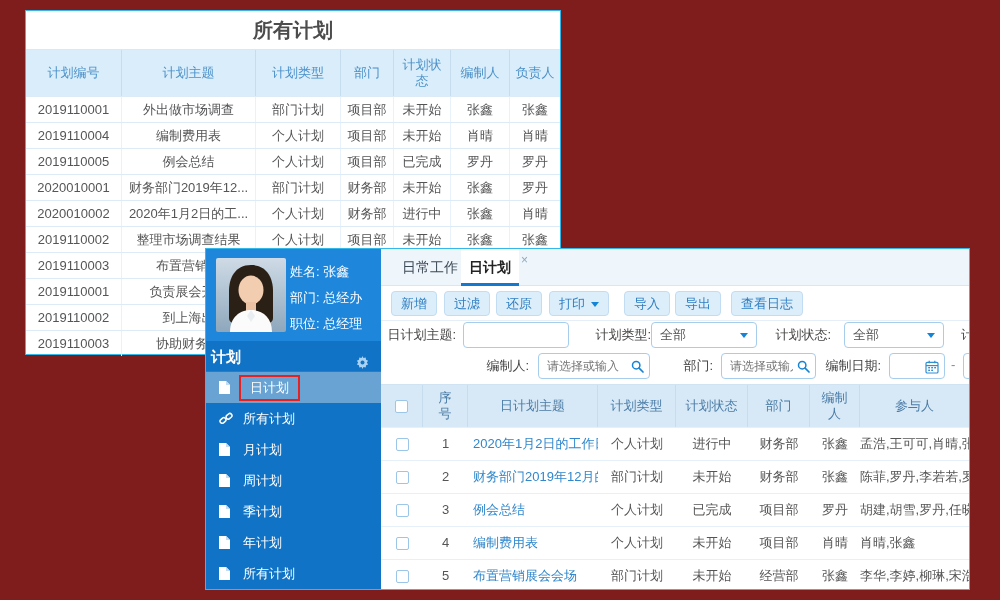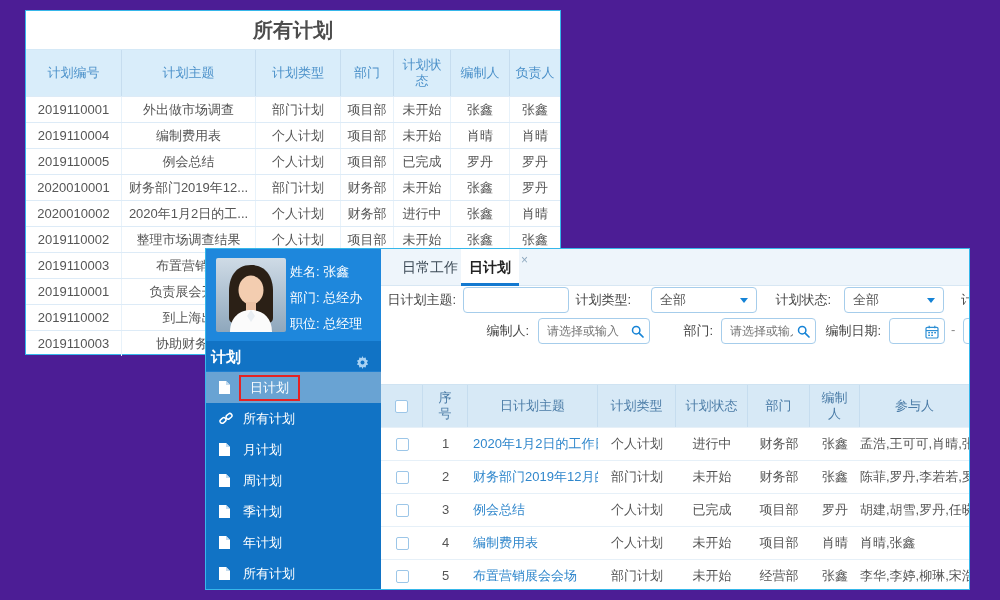--- a/index.html
+++ b/index.html
@@ -1,18 +1,18 @@
 <!DOCTYPE html>
 <html><head>
 <meta charset="utf-8">
 <style>
   * { margin:0; padding:0; box-sizing:border-box; }
   html,body { width:1000px; height:600px; background:#fff;
     font-family:"Liberation Sans","DejaVu Sans",sans-serif; }
-  #canvas { position:relative; width:1000px; height:600px; overflow:hidden; background:#4c1d95; }
+  #canvas { position:relative; width:1000px; height:600px; overflow:hidden; background:#7f1d1d; }
 
   
   #bg-window { position:absolute; left:25px; top:10px; width:536px; height:345px;
     background:#fff; border:1px solid #36b7ea; z-index:1; }
   #bg-title { height:38px; line-height:38px; text-align:center; font-size:20px; font-weight:bold; color:#4c4c4c; }
   .bgh { display:flex; background:#d9edfa; color:#4a90c9; font-size:13px; height:47px; border-top:1px solid #d5e9f7; }
   .bgh > div { display:flex; align-items:center; justify-content:center; text-align:center;
     border-right:1px solid #c6ddef; padding:0 4px; line-height:16px; }
   .bgh > div:last-child { border-right:none; }
   .bgr { display:flex; height:26px; line-height:25px; border-top:1px solid #ddebf7; font-size:13px; color:#555; }
@@ -58,21 +58,21 @@
   
   #filters { position:relative; height:63px; font-size:13px; color:#444; }
   .flabel { position:absolute; text-align:right; white-space:nowrap; }
   .fbox { position:absolute; height:26px; background:#fff; border:1px solid #a6cdeb; border-radius:4px; }
   .fsel { line-height:24px; padding-left:8px; color:#555; cursor:pointer; }
   .fsel .caret { position:absolute; right:8px; top:10px; margin:0; }
   .finput { font-size:12px; color:#555; padding:0 22px 0 8px; outline:none; width:100%; height:100%;
     border:none; background:transparent; font-family:inherit; }
   .ficon { position:absolute; right:5px; top:6px; }
   #fl1{left:2px; top:5px; width:73px} #fi1{left:82px; top:1px; width:106px}
-  #fl2{left:188px; top:5px; width:62px} #fs2{left:270px; top:1px; width:106px}
+  #fl2{left:208px; top:5px; width:62px} #fs2{left:270px; top:1px; width:106px}
   #fl3{left:388px; top:5px; width:62px} #fs3{left:463px; top:1px; width:100px}
   #fl4{left:580px; top:5px}
   #fl5{left:86px; top:36px; width:62px} #fi5{left:157px; top:32px; width:112px}
   #fl6{left:288px; top:36px; width:44px} #fi6{left:340px; top:32px; width:95px}
   #fl7{left:428px; top:36px; width:72px} #fd1{left:508px; top:32px; width:56px}
   #fdash{left:570px; top:36px; color:#888} #fd2{left:582px; top:32px; width:40px}
 
   
   #ptable { position:absolute; left:0; right:0; top:135px; bottom:0; border-top:1px solid #cfe3f2; }
   .ph { display:flex; height:42px; background:#d7e9f6; color:#4a7ba6; font-size:13px; }
@@ -309,20 +309,29 @@
 
     <div id="main">
       <div id="tabbar">
         <div id="tab1">日常工作</div>
         <div id="tab2">
           <span>日计划</span>
           <span id="tab2-close">×</span>
         </div>
       </div>
 
+      <div id="toolbar">
+        <button class="tbtn" id="b-new">新增</button>
+        <button class="tbtn" id="b-filter">过滤</button>
+        <button class="tbtn" id="b-restore">还原</button>
+        <button class="tbtn" id="b-print"><span>打印</span><span class="caret"></span></button>
+        <button class="tbtn" id="b-import">导入</button>
+        <button class="tbtn" id="b-export">导出</button>
+        <button class="tbtn" id="b-log">查看日志</button>
+      </div>
 
       <div id="filters">
         <div class="flabel" id="fl1">日计划主题:</div>
         <div class="fbox" id="fi1"><input class="finput" style=""></div>
         <div class="flabel" id="fl2">计划类型:</div>
         <div class="fbox fsel" id="fs2"><span>全部</span><span class="caret"></span></div>
         <div class="flabel" id="fl3">计划状态:</div>
         <div class="fbox fsel" id="fs3"><span>全部</span><span class="caret"></span></div>
         <div class="flabel" id="fl4">计</div>
 

